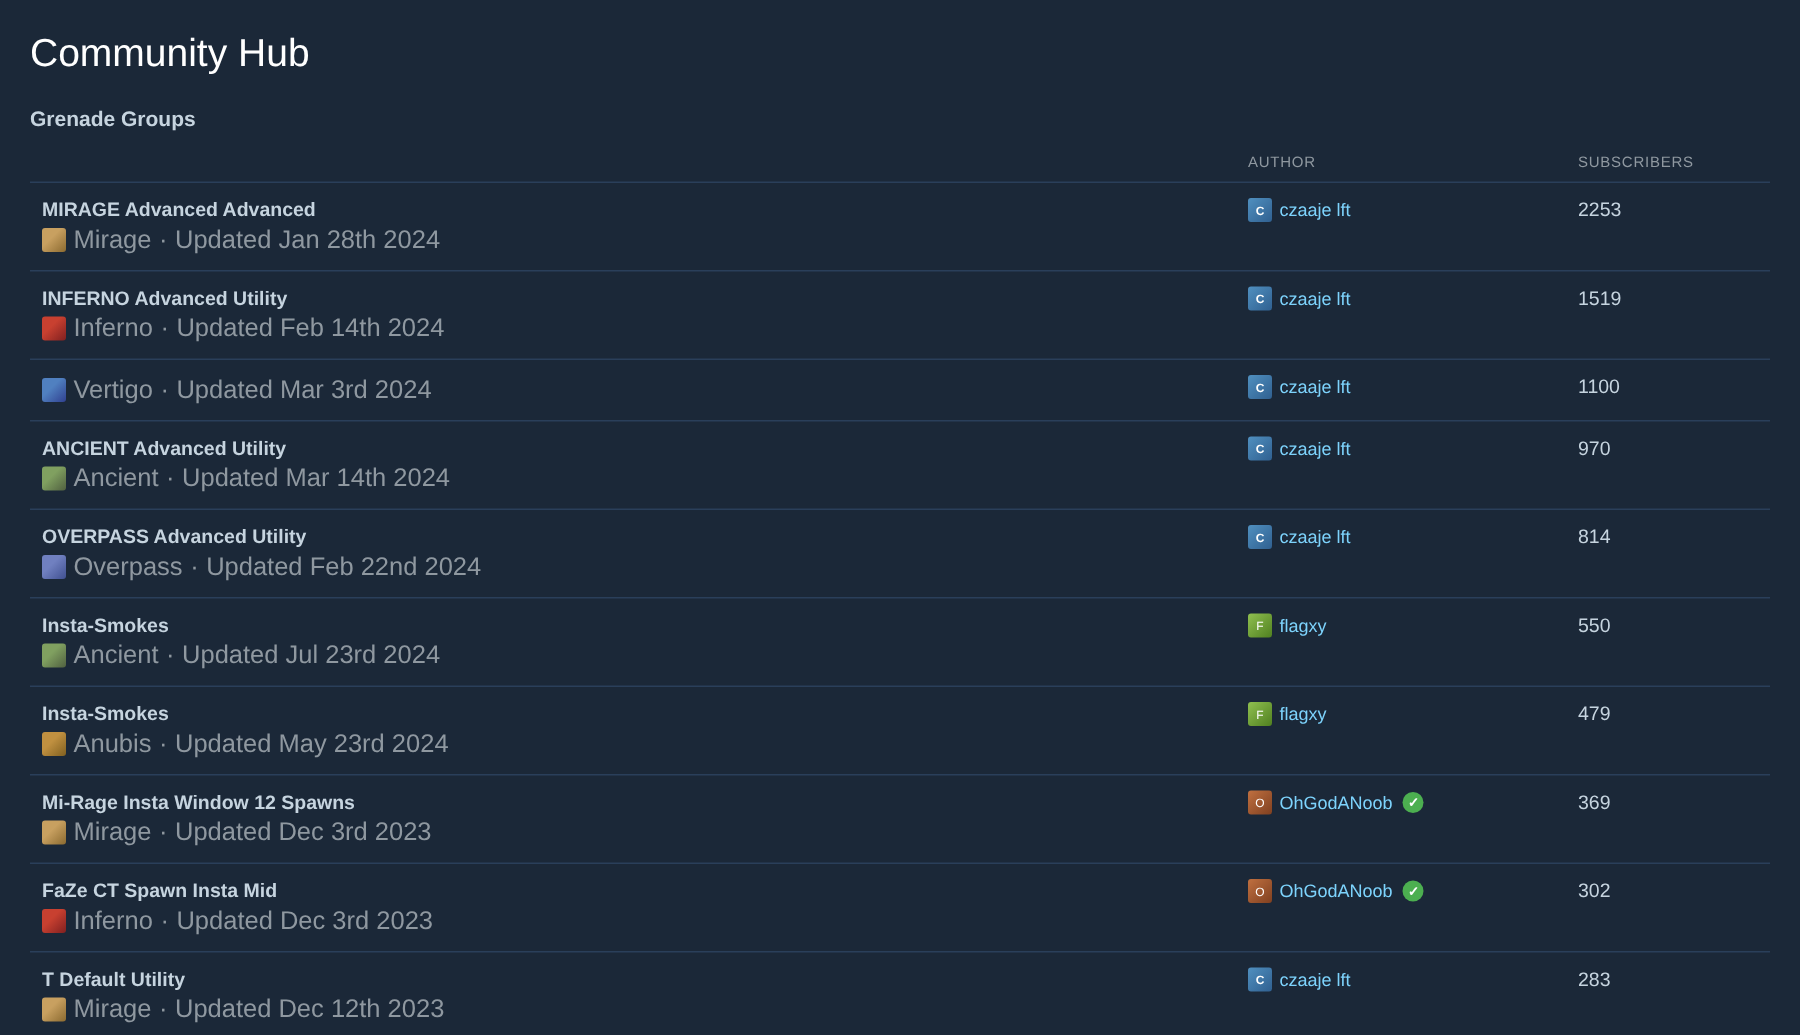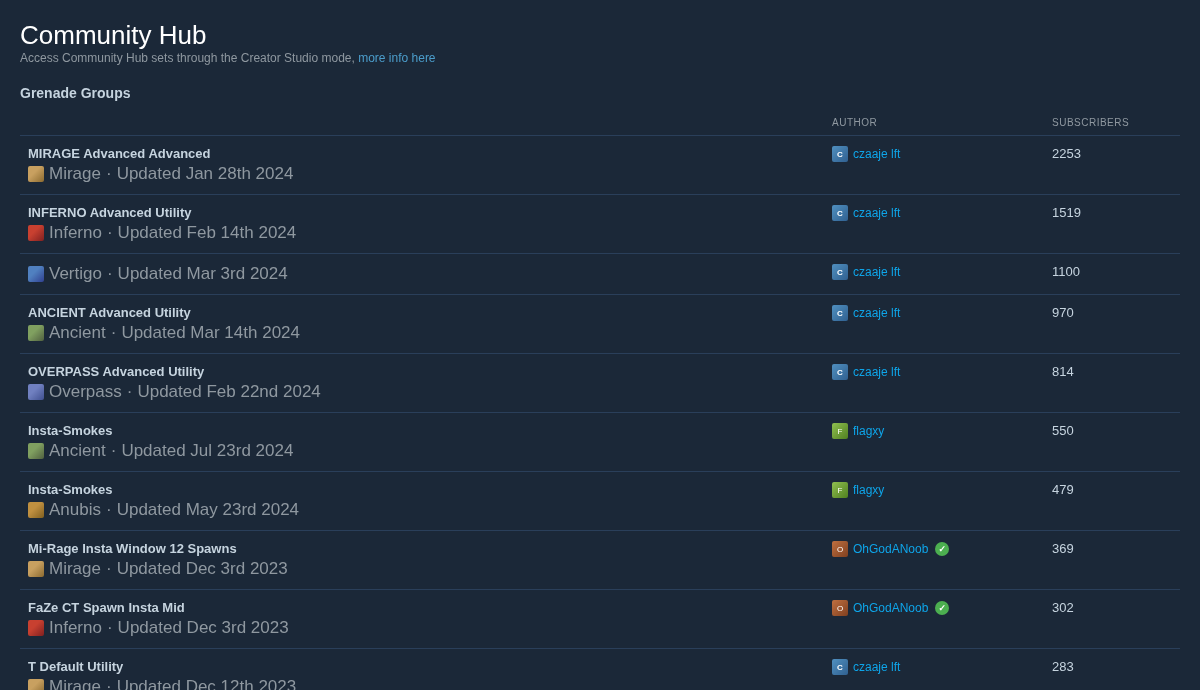--- a/index.html
+++ b/index.html
@@ -12,21 +12,21 @@
     }
     .page-container {
       max-width: 1200px;
       margin: 0 auto;
       padding: 20px 20px;
     }
     .page-title {
       font-size: 26px;
       font-weight: 300;
       color: #ffffff;
-      margin-bottom: 0;
+      margin-bottom: 20px;
     }
     .page-subtitle {
       font-size: 12px;
       color: #8f98a0;
       margin-bottom: 20px;
     }
     .page-subtitle a {
       color: #4b9dcb;
       text-decoration: none;
     }
@@ -100,21 +100,21 @@
       border-radius: 2px;
       background: #4a90a4;
       flex-shrink: 0;
       overflow: hidden;
       display: flex;
       align-items: center;
       justify-content: center;
     }
     .author-name {
       font-size: 12px;
-      color: #0ea5e9;
+      color: #7dd3fc;
     }
     .subscriber-count {
       font-size: 13px;
       color: #c6d4df;
       font-weight: 400;
     }
     
     .mirage-icon { background: linear-gradient(135deg, #c8a060 40%, #8b6a30 100%); }
     .inferno-icon { background: linear-gradient(135deg, #c84030 40%, #802020 100%); }
     .vertigo-icon { background: linear-gradient(135deg, #5080c0 40%, #304090 100%); }
@@ -150,24 +150,20 @@
       color: #fff;
       font-weight: bold;
       margin-left: 2px;
     }
   </style>
 </head>
 <body>
 
 <div class="page-container">
   <h1 class="page-title">Community Hub</h1>
-  <p class="page-subtitle">
-    <span>Access Community Hub sets through the Creator Studio mode,</span>
-    <a href="#">more info here</a>
-  </p>
 
   <div class="section-title">Grenade Groups</div>
 
   <div class="table-container">
 
     <div class="table-row" style="cursor:default; border-top:none; padding: 4px 8px; background: transparent;">
       <div class="col-main"></div>
       <div class="col-author">
         <div class="col-label">AUTHOR</div>
       </div>

